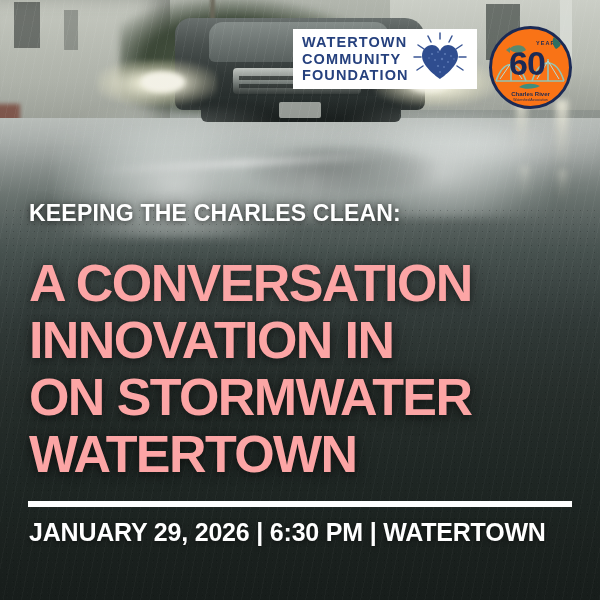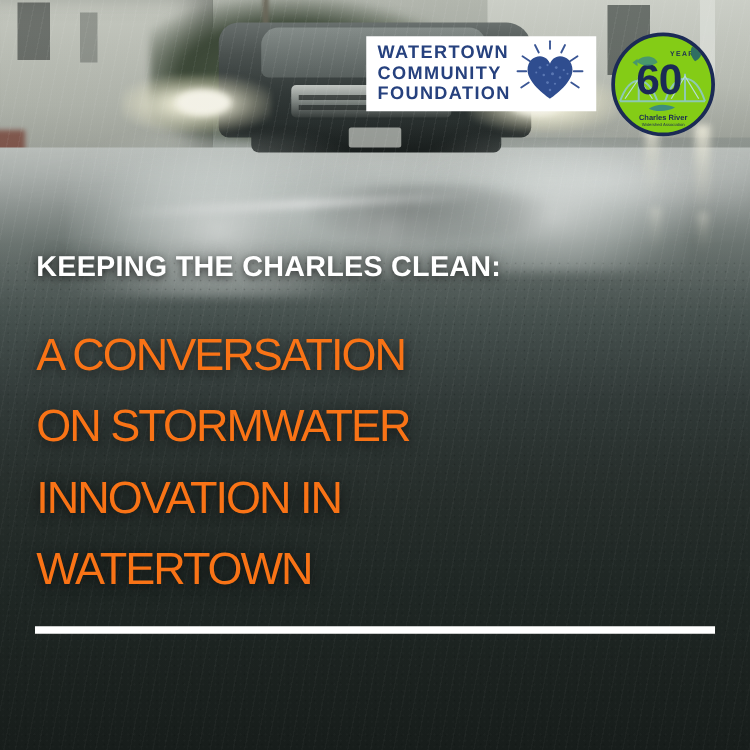--- a/index.html
+++ b/index.html
@@ -247,21 +247,21 @@
     width: 62px; height: 54px;
     flex: none;
   }
   .wcf-heart-wrap svg { display: block; }
 
   .crwa-logo {
     position: absolute;
     left: 489px; top: 26px;
     width: 83px; height: 83px;
     border-radius: 50%;
-    background: #84cc16;
+    background: #f97316;
     border: 3px solid #1b2a55;
     box-sizing: border-box;
     overflow: hidden;
   }
   .crwa-logo svg { display: block; }
 
   
   .kicker {
     position: absolute;
     left: 29px; top: 176px;
@@ -271,24 +271,24 @@
     font-size: 23px;
     letter-spacing: .2px;
     text-shadow: 0 1px 5px rgba(0,0,0,.55), 0 0 14px rgba(0,0,0,.35);
     white-space: nowrap;
     margin-top: 24px;
   }
   .headline {
     position: absolute;
     left: 29px; top: 255px;
     width: 545px;
-    color: #f97316;
+    color: #fca5a5;
     font-family: "Liberation Sans", sans-serif;
-    font-weight: normal;
-    font-size: 36px;
+    font-weight: bold;
+    font-size: 52px;
     line-height: 57px;
     letter-spacing: -1.6px;
     text-shadow: 0 2px 8px rgba(0,0,0,.5), 0 0 20px rgba(0,0,0,.3);
   }
   .headline .hl-line { display: block; white-space: nowrap; }
 
   .rule {
     position: absolute;
     left: 28px; top: 501px;
     width: 544px; height: 6px;
@@ -432,23 +432,24 @@
         <text x="38.5" y="67" text-anchor="middle" font-family="Liberation Sans, sans-serif" font-size="6" font-weight="bold" fill="#1b2a55">Charles River</text>
         <text x="38.5" y="72" text-anchor="middle" font-family="Liberation Sans, sans-serif" font-size="3.4" fill="#1b2a55">Watershed Association</text>
       </g>
     </svg>
   </div>
 
   <div class="kicker">KEEPING THE CHARLES CLEAN:</div>
 
   <div class="headline">
     <span class="hl-line">A CONVERSATION</span>
+    <span class="hl-line">INNOVATION IN</span>
     <span class="hl-line">ON STORMWATER</span>
-    <span class="hl-line">INNOVATION IN</span>
     <span class="hl-line">WATERTOWN</span>
   </div>
 
   <div class="rule"></div>
 
   <div class="footer">
+    <span class="ft-line">JANUARY 29, 2026 | 6:30 PM | WATERTOWN</span>
   </div>
 
 </div>
 
 </body></html>

